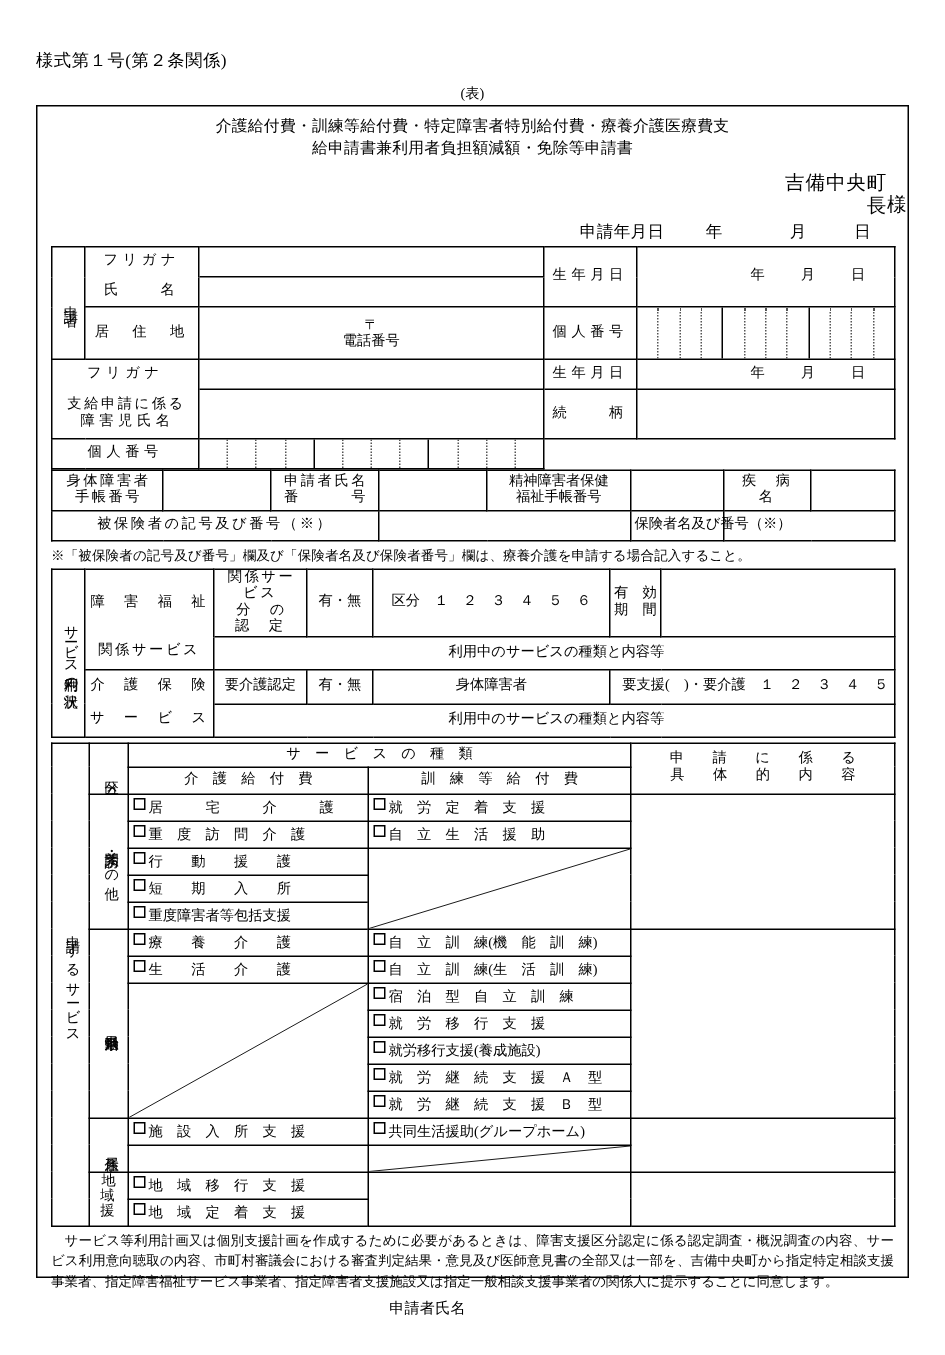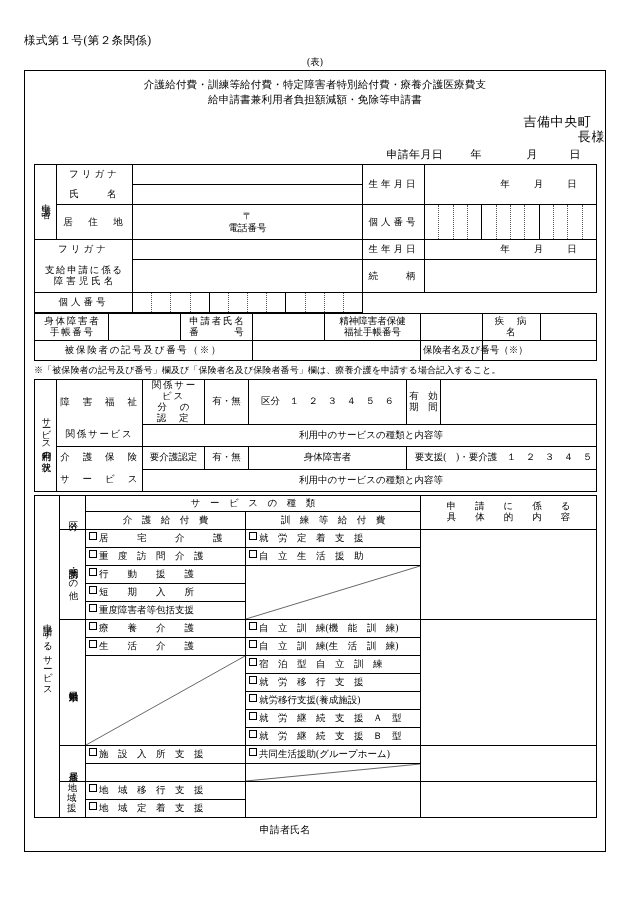--- a/index.html
+++ b/index.html
@@ -492,17 +492,18 @@
           <td rowspan="2"></td>
           <td rowspan="2"></td>
         </tr>
         <tr>
           <td class="chk"><span class="chkbox"></span><span>地　域　定　着　支　援</span></td>
         </tr>
       </tbody>
     </table>
 
     <div class="consent">
+      <p>サービス等利用計画又は個別支援計画を作成するために必要があるときは、障害支援区分認定に係る認定調査・概況調査の内容、サービス利用意向聴取の内容、市町村審議会における審査判定結果・意見及び医師意見書の全部又は一部を、吉備中央町から指定特定相談支援事業者、指定障害福祉サービス事業者、指定障害者支援施設又は指定一般相談支援事業者の関係人に提示することに同意します。</p>
       <div class="signline">申請者氏名</div>
     </div>
 
   </div>
 </div>
 
 </body></html>

